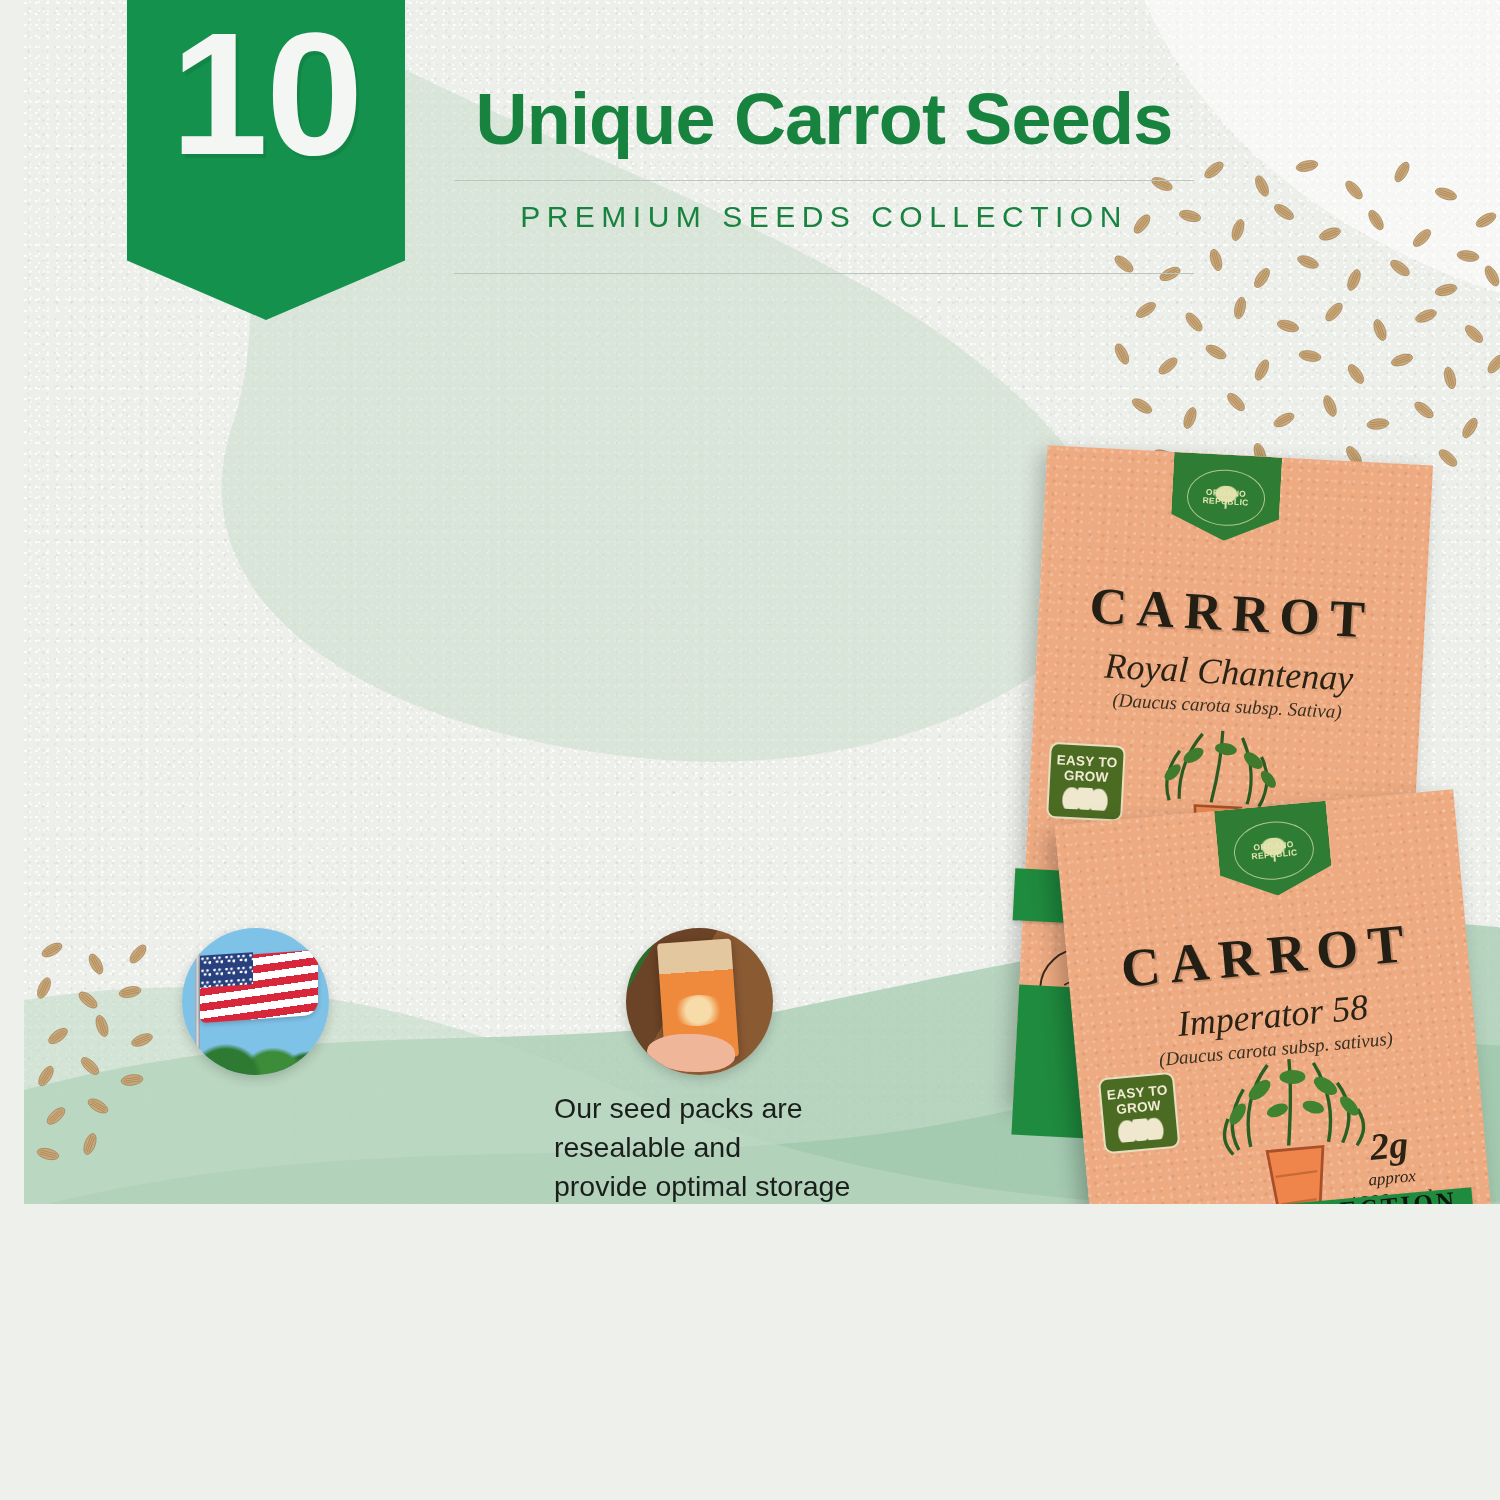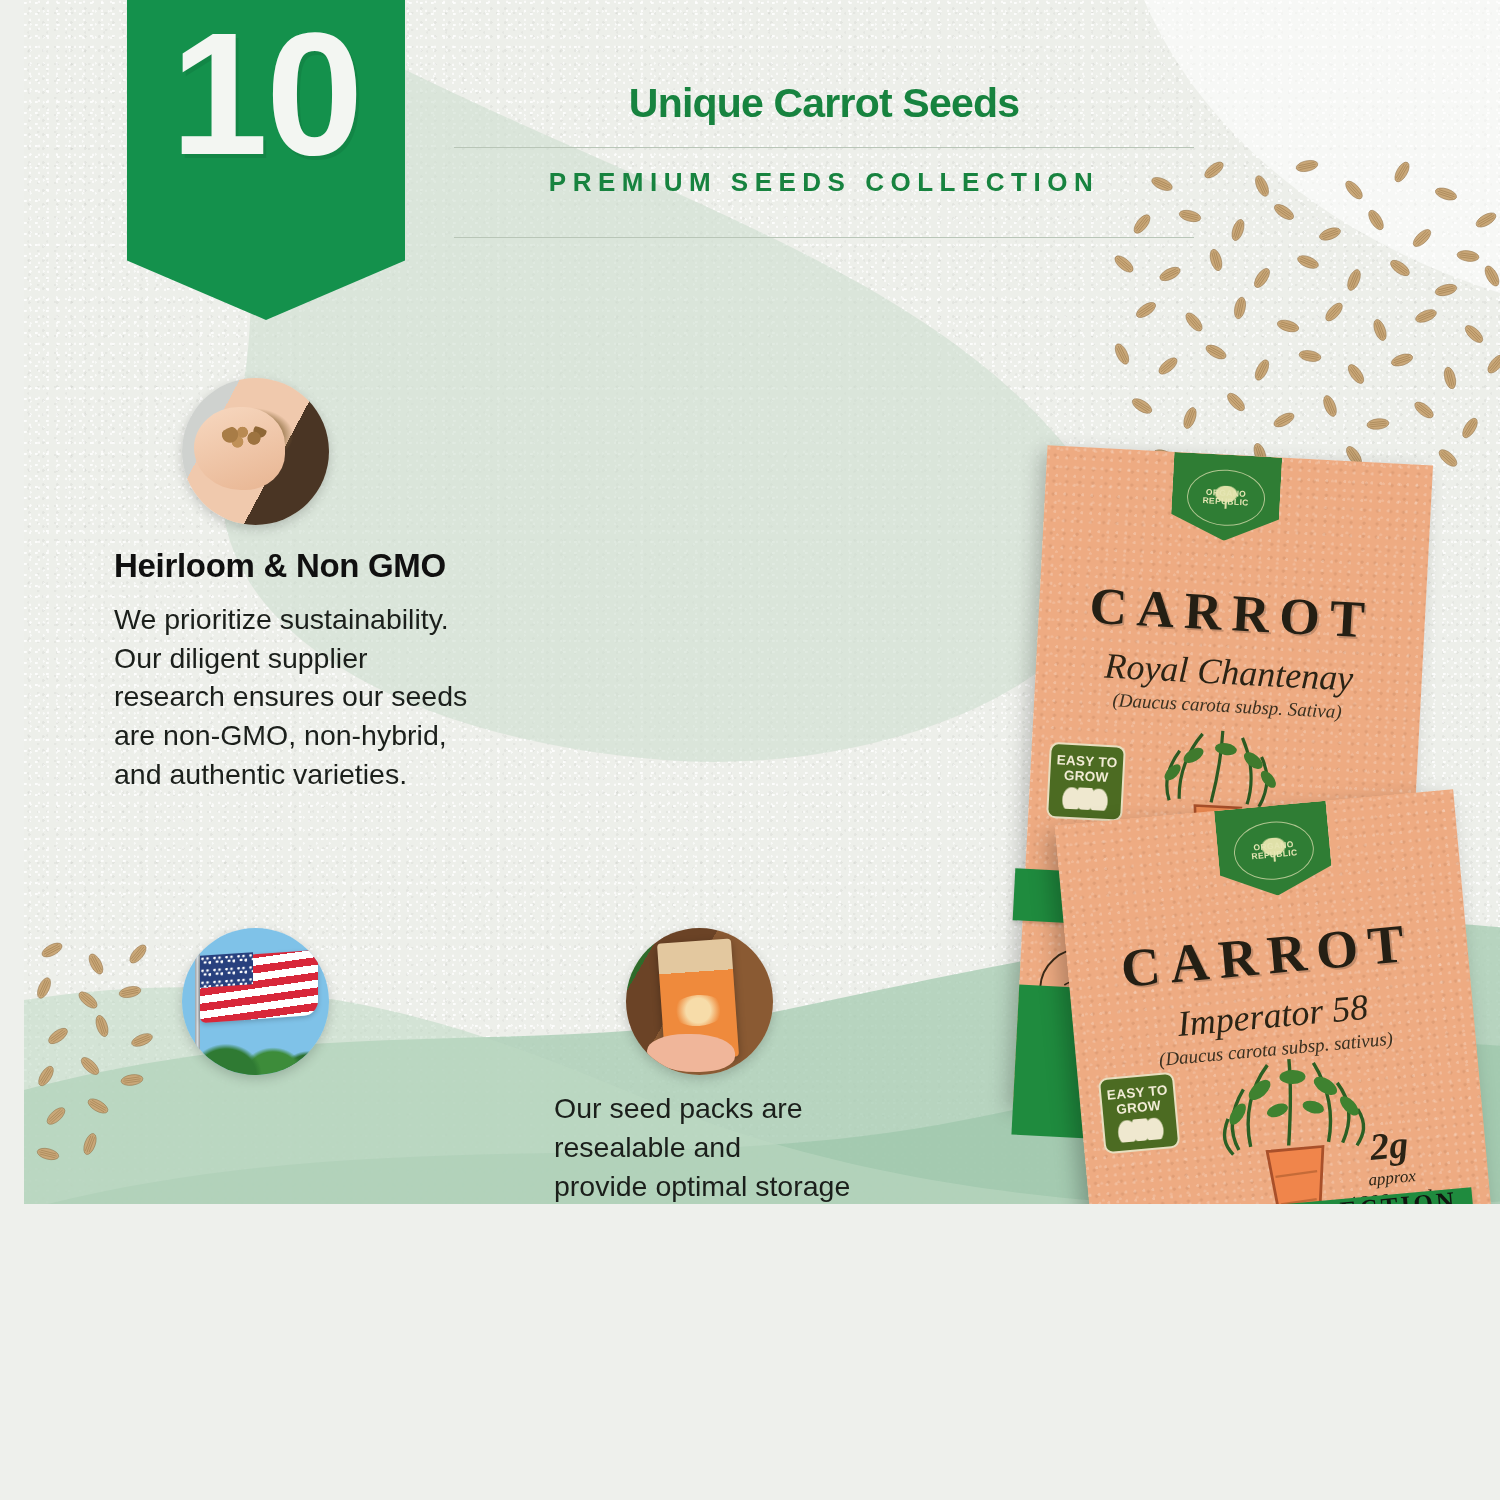--- a/index.html
+++ b/index.html
@@ -53,29 +53,29 @@
     font-size:23px;line-height:1.28;
     font-weight:700;color:#ffffff;text-align:center;
     letter-spacing:.6px;
     max-width:210px;
   }
 
   
   .header{position:absolute;left:420px;top:82px;width:760px;z-index:6;text-align:center;}
   .header h1{
     margin:0;
-    font-size:41px;line-height:1.05;
+    font-size:72px;line-height:1.05;
     font-weight:700;color:#17833f;
     letter-spacing:-0.8px;
     white-space:nowrap;
   }
   .rule{height:1px;background:#b9c6b8;margin:22px 10px 0 10px;}
   .subtitle{
-    font-size:26px;letter-spacing:6.5px;
-    color:#17833f;font-weight:700;
+    font-size:30px;letter-spacing:6.5px;
+    color:#17833f;font-weight:400;
     padding:19px 0 17px 0;
     white-space:nowrap;
   }
 
   
   .feat{position:absolute;z-index:6;}
   .feat .circle{
     width:147px;height:147px;border-radius:50%;
     overflow:hidden;position:relative;
     box-shadow:0 4px 12px rgba(0,0,0,.18);
@@ -362,31 +362,20 @@
     <div class="pennant-num">10</div>
   </div>
 
   <div class="header">
     <h1>Unique Carrot Seeds</h1>
     <div class="rule"></div>
     <div class="subtitle">PREMIUM SEEDS COLLECTION</div>
     <div class="rule"></div>
   </div>
 
-  <div class="feat" id="feat-0">
-    <div class="circle">
-      <div class="img-hand-seeds"></div>
-    </div>
-    <h2>Heirloom &amp; Non GMO</h2>
-    <p>We prioritize sustainability.
-Our diligent supplier
-research ensures our seeds
-are non-GMO, non-hybrid,
-and authentic varieties.</p>
-  </div>
 
 
   <div class="feat" id="feat-2">
     <div class="circle">
       <div class="img-flag">
         <div class="pole"></div>
         <div class="stripes"></div>
         <div class="canton"></div>
         <div class="palms"></div>
       </div>

